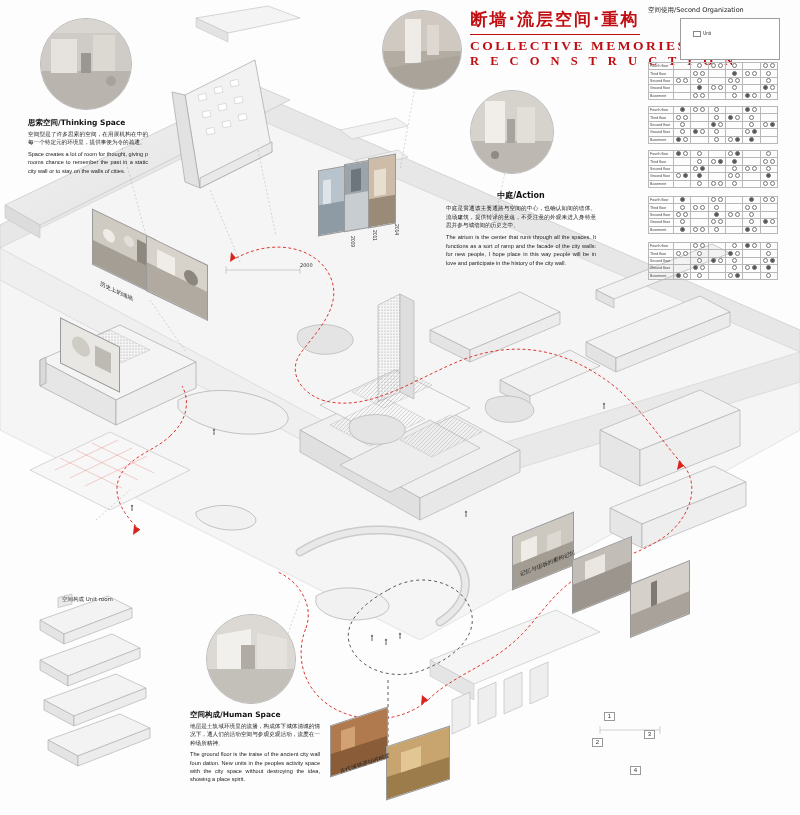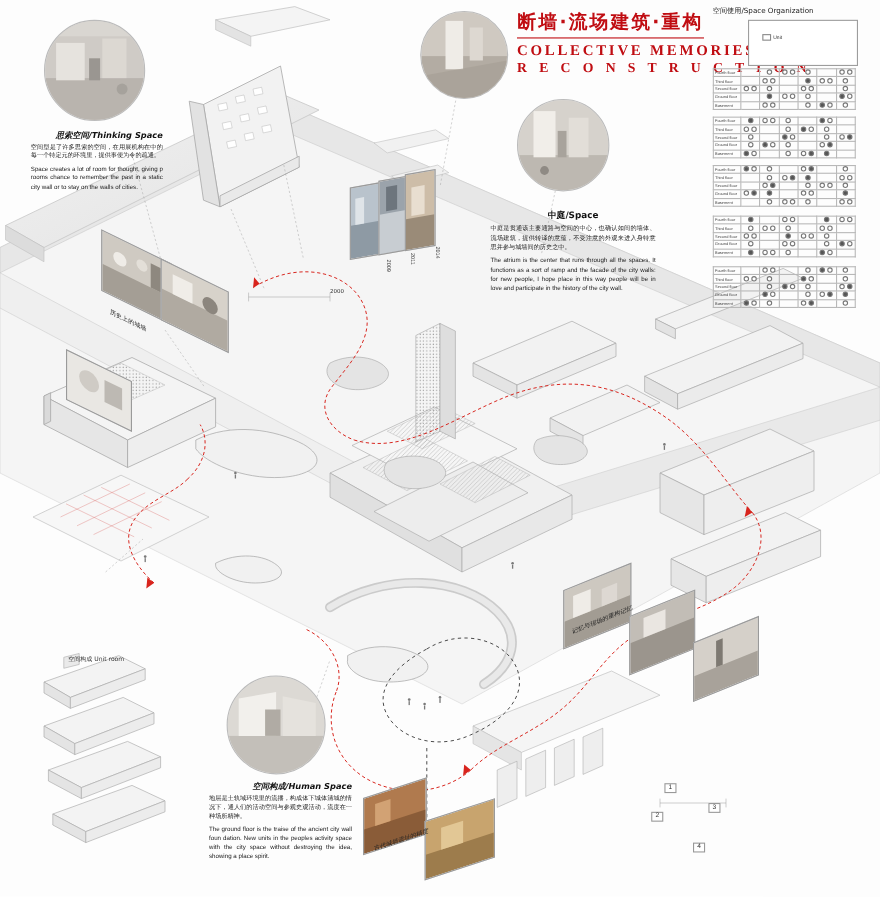--- a/index.html
+++ b/index.html
@@ -24,21 +24,21 @@
     color:#c00d12;font-size:13.5px;letter-spacing:2.5px;font-weight:bold;
     font-family:"Liberation Serif", serif;white-space:nowrap;
   }
   .title-en.small{font-size:12.5px;letter-spacing:4px;}
   .rule{background:#c00d12;height:1px;}
 
   
   .note{width:120px;}
   .note .hd{
     font-size:7.5px;font-weight:bold;color:#111;margin-bottom:2px;
-    font-family:"DejaVu Sans", sans-serif;text-align:right;font-style:italic;
+    font-family:"DejaVu Sans", sans-serif;text-align:left;
   }
   .note .cn{font-size:5.6px;color:#222;line-height:1.5;font-family:"DejaVu Sans",sans-serif;text-align:justify;}
   .note .en{font-size:5.6px;color:#222;line-height:1.5;margin-top:3px;text-align:justify;}
 
   .note-mid{width:150px;}
   .note-mid .hd{font-size:8px;font-weight:bold;color:#111;text-align:center;margin-bottom:3px;font-family:"DejaVu Sans",sans-serif;}
   .note-mid .cn{font-size:5.6px;line-height:1.55;color:#222;font-family:"DejaVu Sans",sans-serif;text-align:justify;}
   .note-mid .en{font-size:5.6px;line-height:1.55;color:#222;margin-top:3px;text-align:justify;}
 
   
@@ -273,21 +273,21 @@
       <path d="M226,270 L300,270"></path>
         <path d="M226,266 L226,274"></path>
         <path d="M300,266 L300,274"></path>
       <path d="M600,730 L660,730"></path>
         <path d="M600,726 L600,734"></path>
         <path d="M660,726 L660,734"></path>
     </g>
   </svg>
 
   <div class="abs" style="left:470px;top:8px;width:170px;text-align:center;">
-    <div class="title-cn">断墙·流场建筑·重构</div>
+    <div class="title-cn">断墙·流层空间·重构</div>
     <div class="rule" style="margin:3px 0 3px 0;"></div>
     <div class="title-en">COLLECTIVE   MEMORIES</div>
     <div class="title-en small">R E C O N S T R U C T I O N</div>
   </div>
 
   <div class="circ" style="left:40px;top:18px;width:90px;height:90px;">
     <svg class="inner" viewBox="0 0 90 90">
       <rect width="90" height="90" fill="#cfcbc6"></rect>
       <rect x="0" y="52" width="90" height="38" fill="#b9b4ae"></rect>
       <rect x="10" y="20" width="26" height="34" fill="#e6e3de"></rect>
@@ -326,21 +326,21 @@
     </svg>
   </div>
 
   <div class="abs note" style="left:28px;top:118px;">
     <div class="hd">思索空间/Thinking Space</div>
     <div class="cn">空间型是了许多思索的空间，在用展机构在中的每一个特定元的环境里，提供事便为令的疏通。</div>
     <div class="en">Space creates a lot of room for thought, giving p rooms chance to remember the past in a static city wall or to  stay on the walls of  cities.</div>
   </div>
 
   <div class="abs note-mid" style="left:446px;top:190px;">
-    <div class="hd">中庭/Space</div>
+    <div class="hd">中庭/Action</div>
     <div class="cn">中庭是贯通该主要通路与空间的中心，也确认如间的墙体、流场建筑，提供转译的意蕴，不受注意的外观来进入身特意思并参与城墙间的历史之中。</div>
     <div class="en">The atrium is the center that runs through all the spaces. It functions as a sort of ramp and the facade of the city walls: for new people, I hope place in this way people will be in love and participate in the history of the city wall.</div>
   </div>
 
   <div class="abs note" style="left:190px;top:710px;width:130px;">
     <div class="hd">空间构成/Human Space</div>
     <div class="cn">地层是土轨域环境里的流播，构成体下城体清城的情况下，通人们的活动空间与参观史观活动，流度在一种场所精神。</div>
     <div class="en">The ground floor is the traise of the ancient city wall foun dation. New units in the peoples activity space with the city space without destroying the idea, showing a place spirit.</div>
   </div>
 
@@ -444,21 +444,21 @@
   <div class="numtag" style="left:592px;top:738px;">2</div>
   <div class="numtag" style="left:644px;top:730px;">3</div>
   <div class="numtag" style="left:630px;top:766px;">4</div>
 
   <div class="legendbox" style="left:680px;top:18px;width:98px;height:40px;">
     <div class="lmk"></div>
     <div class="ltxt">Unit</div>
   </div>
 
   <div class="sched" style="left:648px;top:6px;width:130px;">
-    <div class="caption">空间使用/Space Organization</div>
+    <div class="caption">空间使用/Second Organization</div>
   </div>
 
   <div class="sched" style="left:648px;top:62px;width:130px;">
     <table>
       <tbody>
           <tr>
             <td class="lbl">Fourth floor</td>
             <td class="dotcell"></td>
             <td class="dotcell"><span class="dot"></span></td>
             <td class="dotcell"><span class="dot"></span><span class="dot"></span></td>

